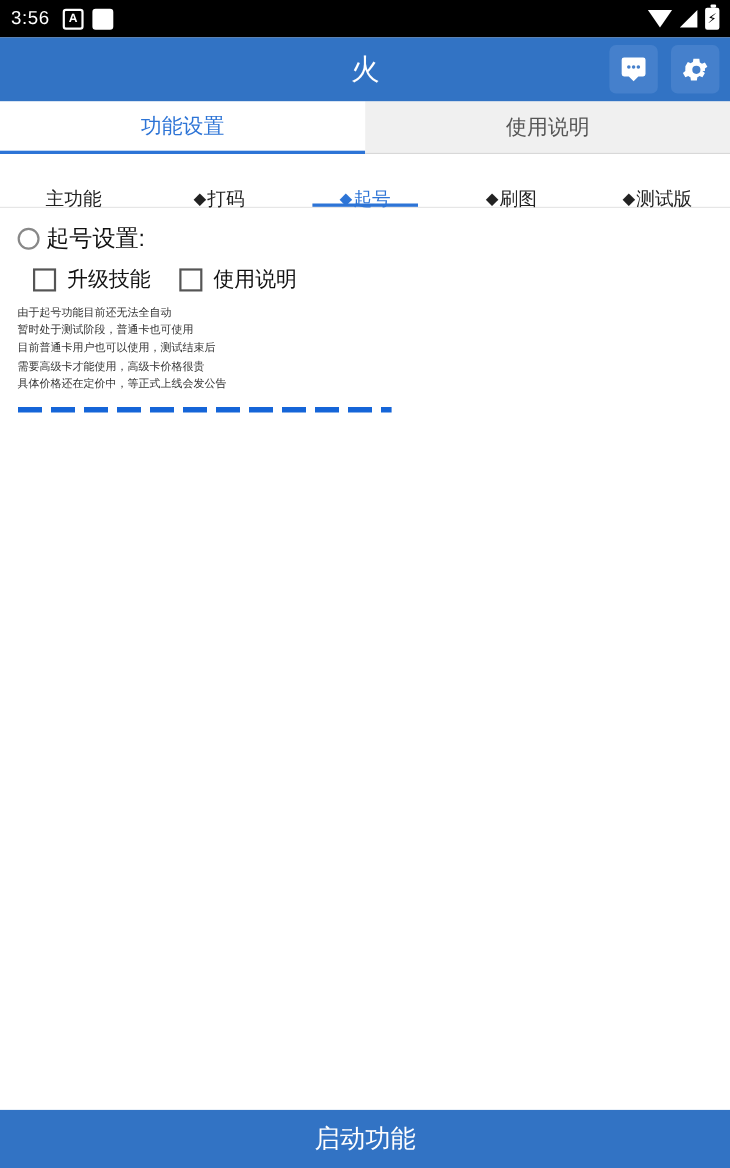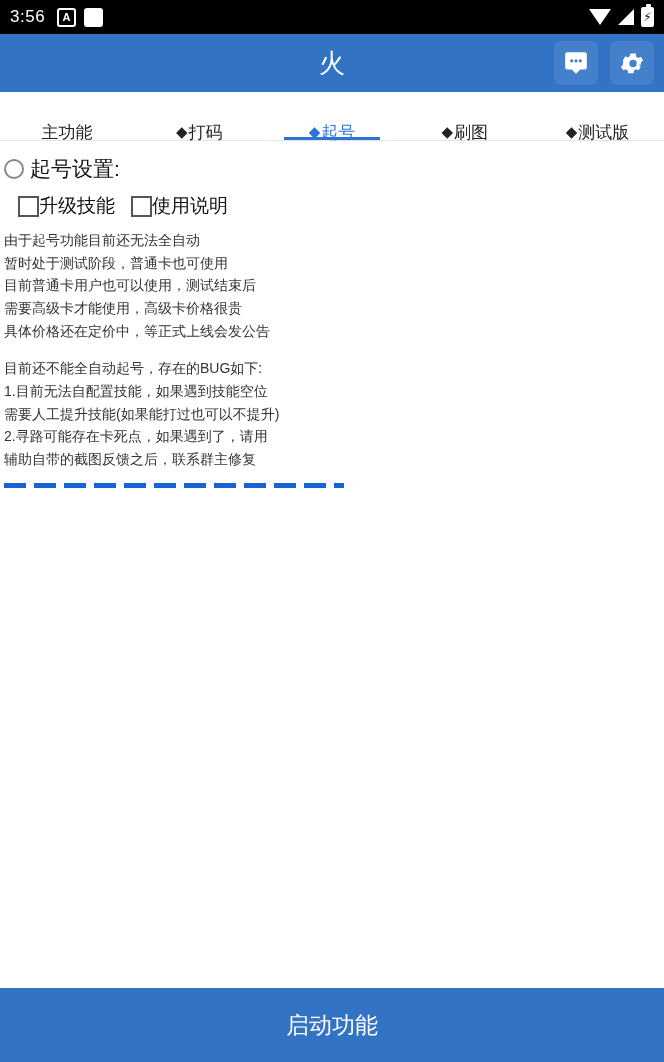--- a/index.html
+++ b/index.html
@@ -83,51 +83,51 @@
   }
   .subtab .dia { color: #222; margin-right: 1px; font-size: 15px; }
   .subtab.active { color: #2d74d6; }
   .subtab.active .dia { color: #2d74d6; }
   .subtab.active:after {
     content: ""; position: absolute; left: 14%; right: 14%; bottom: 0;
     height: 3px; background: #2d74d6;
   }
 
   
-  .content { flex: 1 1 auto; overflow: hidden; padding: 14px 16px 0 4px; position: relative; }
+  .content { flex: 1 1 auto; overflow: hidden; padding: 14px 16px 0 16px; position: relative; }
 
   .sect-head { display: flex; align-items: center; gap: 6px; margin-bottom: 10px; }
   .bubble-icon {
     width: 20px; height: 20px; border: 2px solid #888; border-radius: 50%;
     flex: none;
   }
   .sect-title { font-size: 21px; color: #111; }
 
-  .checkrow { display: flex; align-items: center; margin: 6px 0 10px 14px; }
+  .checkrow { display: flex; align-items: center; gap: 10px; margin: 6px 0 10px 14px; }
   .cbox {
     width: 21px; height: 21px; border: 2px solid #555; background: #fff; flex: none;
   }
   .clabel { font-size: 19px; color: #111; margin-right: 16px; }
 
   .warn {
     font-size: 21px; color: #111; line-height: 1.35; margin: 4px 2px 18px 2px;
   }
 
-  .note { font-size: 14px; color: #333; line-height: 1.62; white-space: pre-wrap; }
+  .note { font-size: 10px; color: #333; line-height: 1.62; white-space: pre-wrap; }
   .note + .note { margin-top: 15px; }
 
   .dashline {
     margin-top: 12px; height: 5px; width: 340px;
     background: repeating-linear-gradient(to right, #1565d8 0 22px, transparent 22px 30px);
   }
 
   
   .bottombar { flex: none; padding: 0; }
   .startbtn {
-    height: 74px; background: #3273c4; color: #fff; font-size: 23px;
+    height: 53px; background: #3273c4; color: #fff; font-size: 23px;
     display: flex; align-items: center; justify-content: center; width: 100%;
     border: none; font-family: inherit; cursor: pointer;
   }
 </style>
 </head>
 <body>
 
 <div id="app">
 
   <div class="statusbar">
@@ -157,20 +157,28 @@
         </svg>
       </div>
       <div class="abtn">
         <svg width="27" height="27" viewBox="0 0 24 24" fill="#ffffff">
           <path d="M19.4 13a7.6 7.6 0 0 0 0-2l2-1.6-2-3.4-2.4 1a7.5 7.5 0 0 0-1.7-1L14.9 3H10.1l-.4 2.6a7.5 7.5 0 0 0-1.7 1l-2.4-1-2 3.4L3.6 11a7.6 7.6 0 0 0 0 2l-2 1.6 2 3.4 2.4-1c.5.4 1.1.8 1.7 1l.4 2.6h4.8l.4-2.6c.6-.2 1.2-.6 1.7-1l2.4 1 2-3.4-2-1.6zM12.5 15.3A3.3 3.3 0 1 1 12.5 8.7a3.3 3.3 0 0 1 0 6.6z"></path>
         </svg>
       </div>
     </div>
   </div>
 
+  <div class="toptabs">
+    <div class="toptab active">
+      <span>功能设置</span>
+    </div>
+    <div class="toptab">
+      <span>使用说明</span>
+    </div>
+  </div>
 
   <div class="subtabs">
     <div class="subtab">
       <span class="dia"></span>
       <span>主功能</span>
     </div>
     <div class="subtab">
       <span class="dia">◆</span>
       <span>打码</span>
     </div>
@@ -201,25 +209,20 @@
       <div class="cbox"></div>
       <div class="clabel">使用说明</div>
     </div>
 
 
     <div class="note">由于起号功能目前还无法全自动
 暂时处于测试阶段，普通卡也可使用
 目前普通卡用户也可以使用，测试结束后
 需要高级卡才能使用，高级卡价格很贵
 具体价格还在定价中，等正式上线会发公告</div>
-    <div class="note">目前还不能全自动起号，存在的BUG如下:
-1.目前无法自配置技能，如果遇到技能空位
-需要人工提升技能(如果能打过也可以不提升)
-2.寻路可能存在卡死点，如果遇到了，请用
-辅助自带的截图反馈之后，联系群主修复</div>
 
     <div class="dashline"></div>
   </div>
 
   <div class="bottombar">
     <button class="startbtn">启动功能</button>
   </div>
 
 </div>
 

